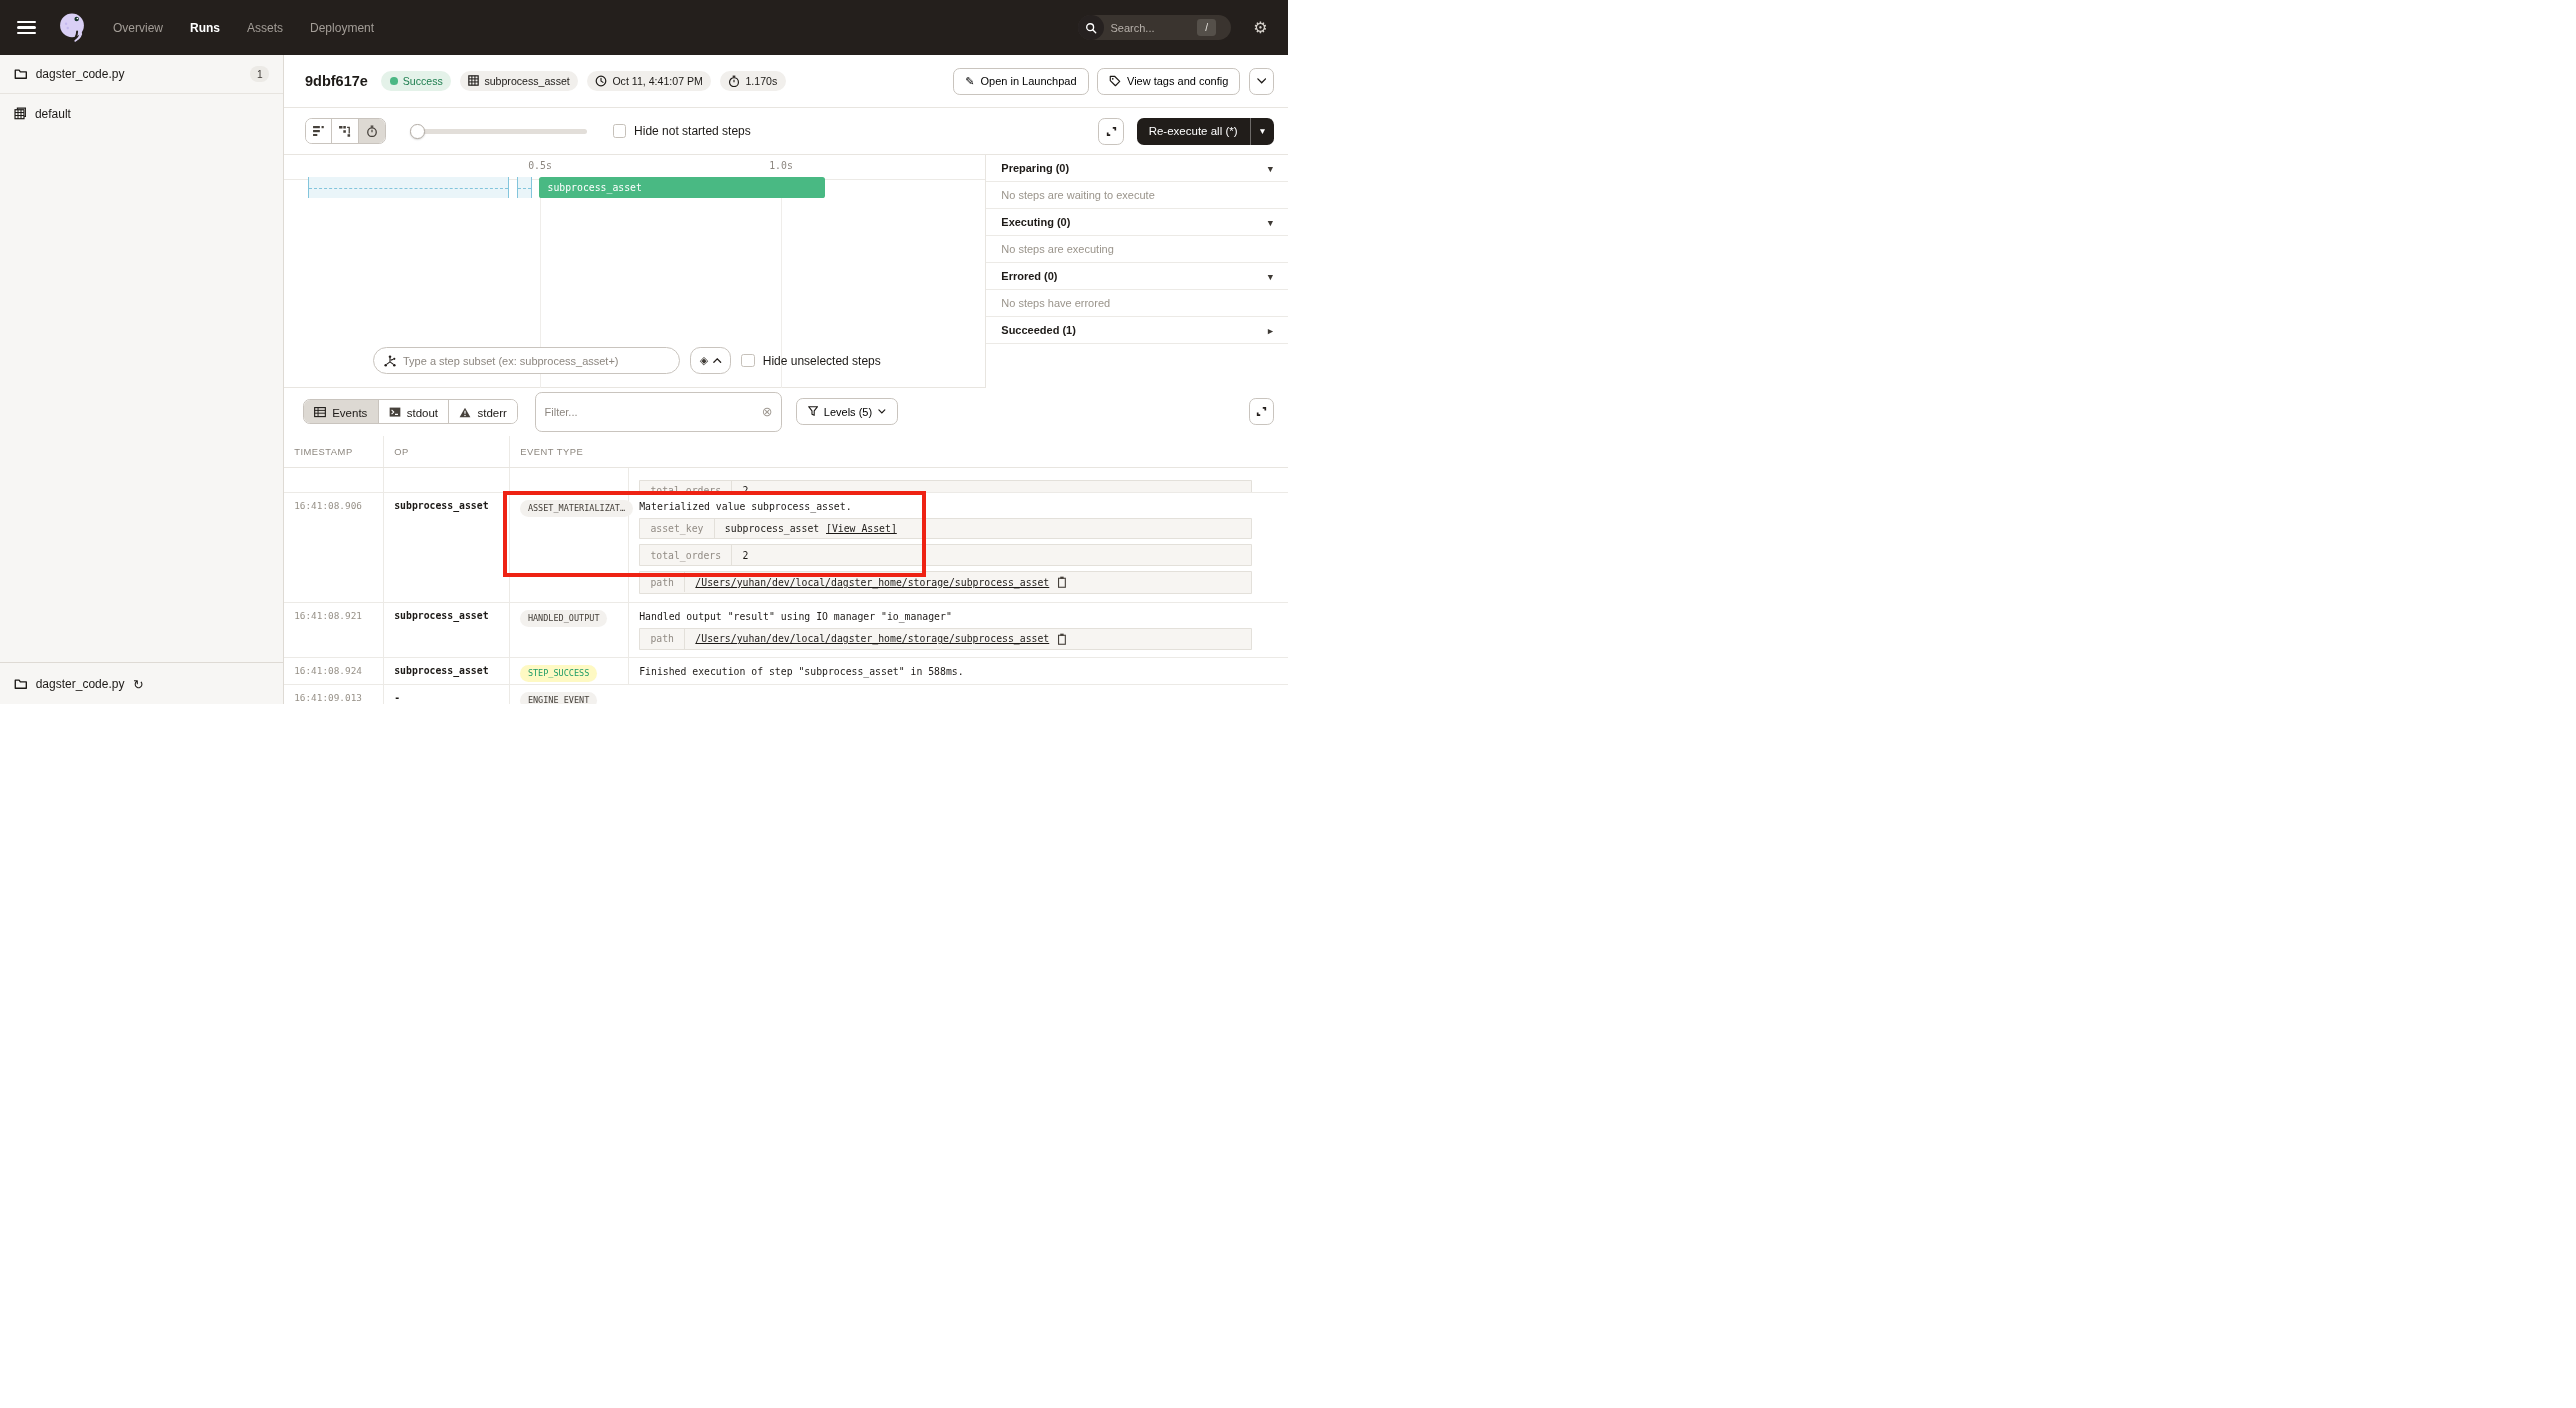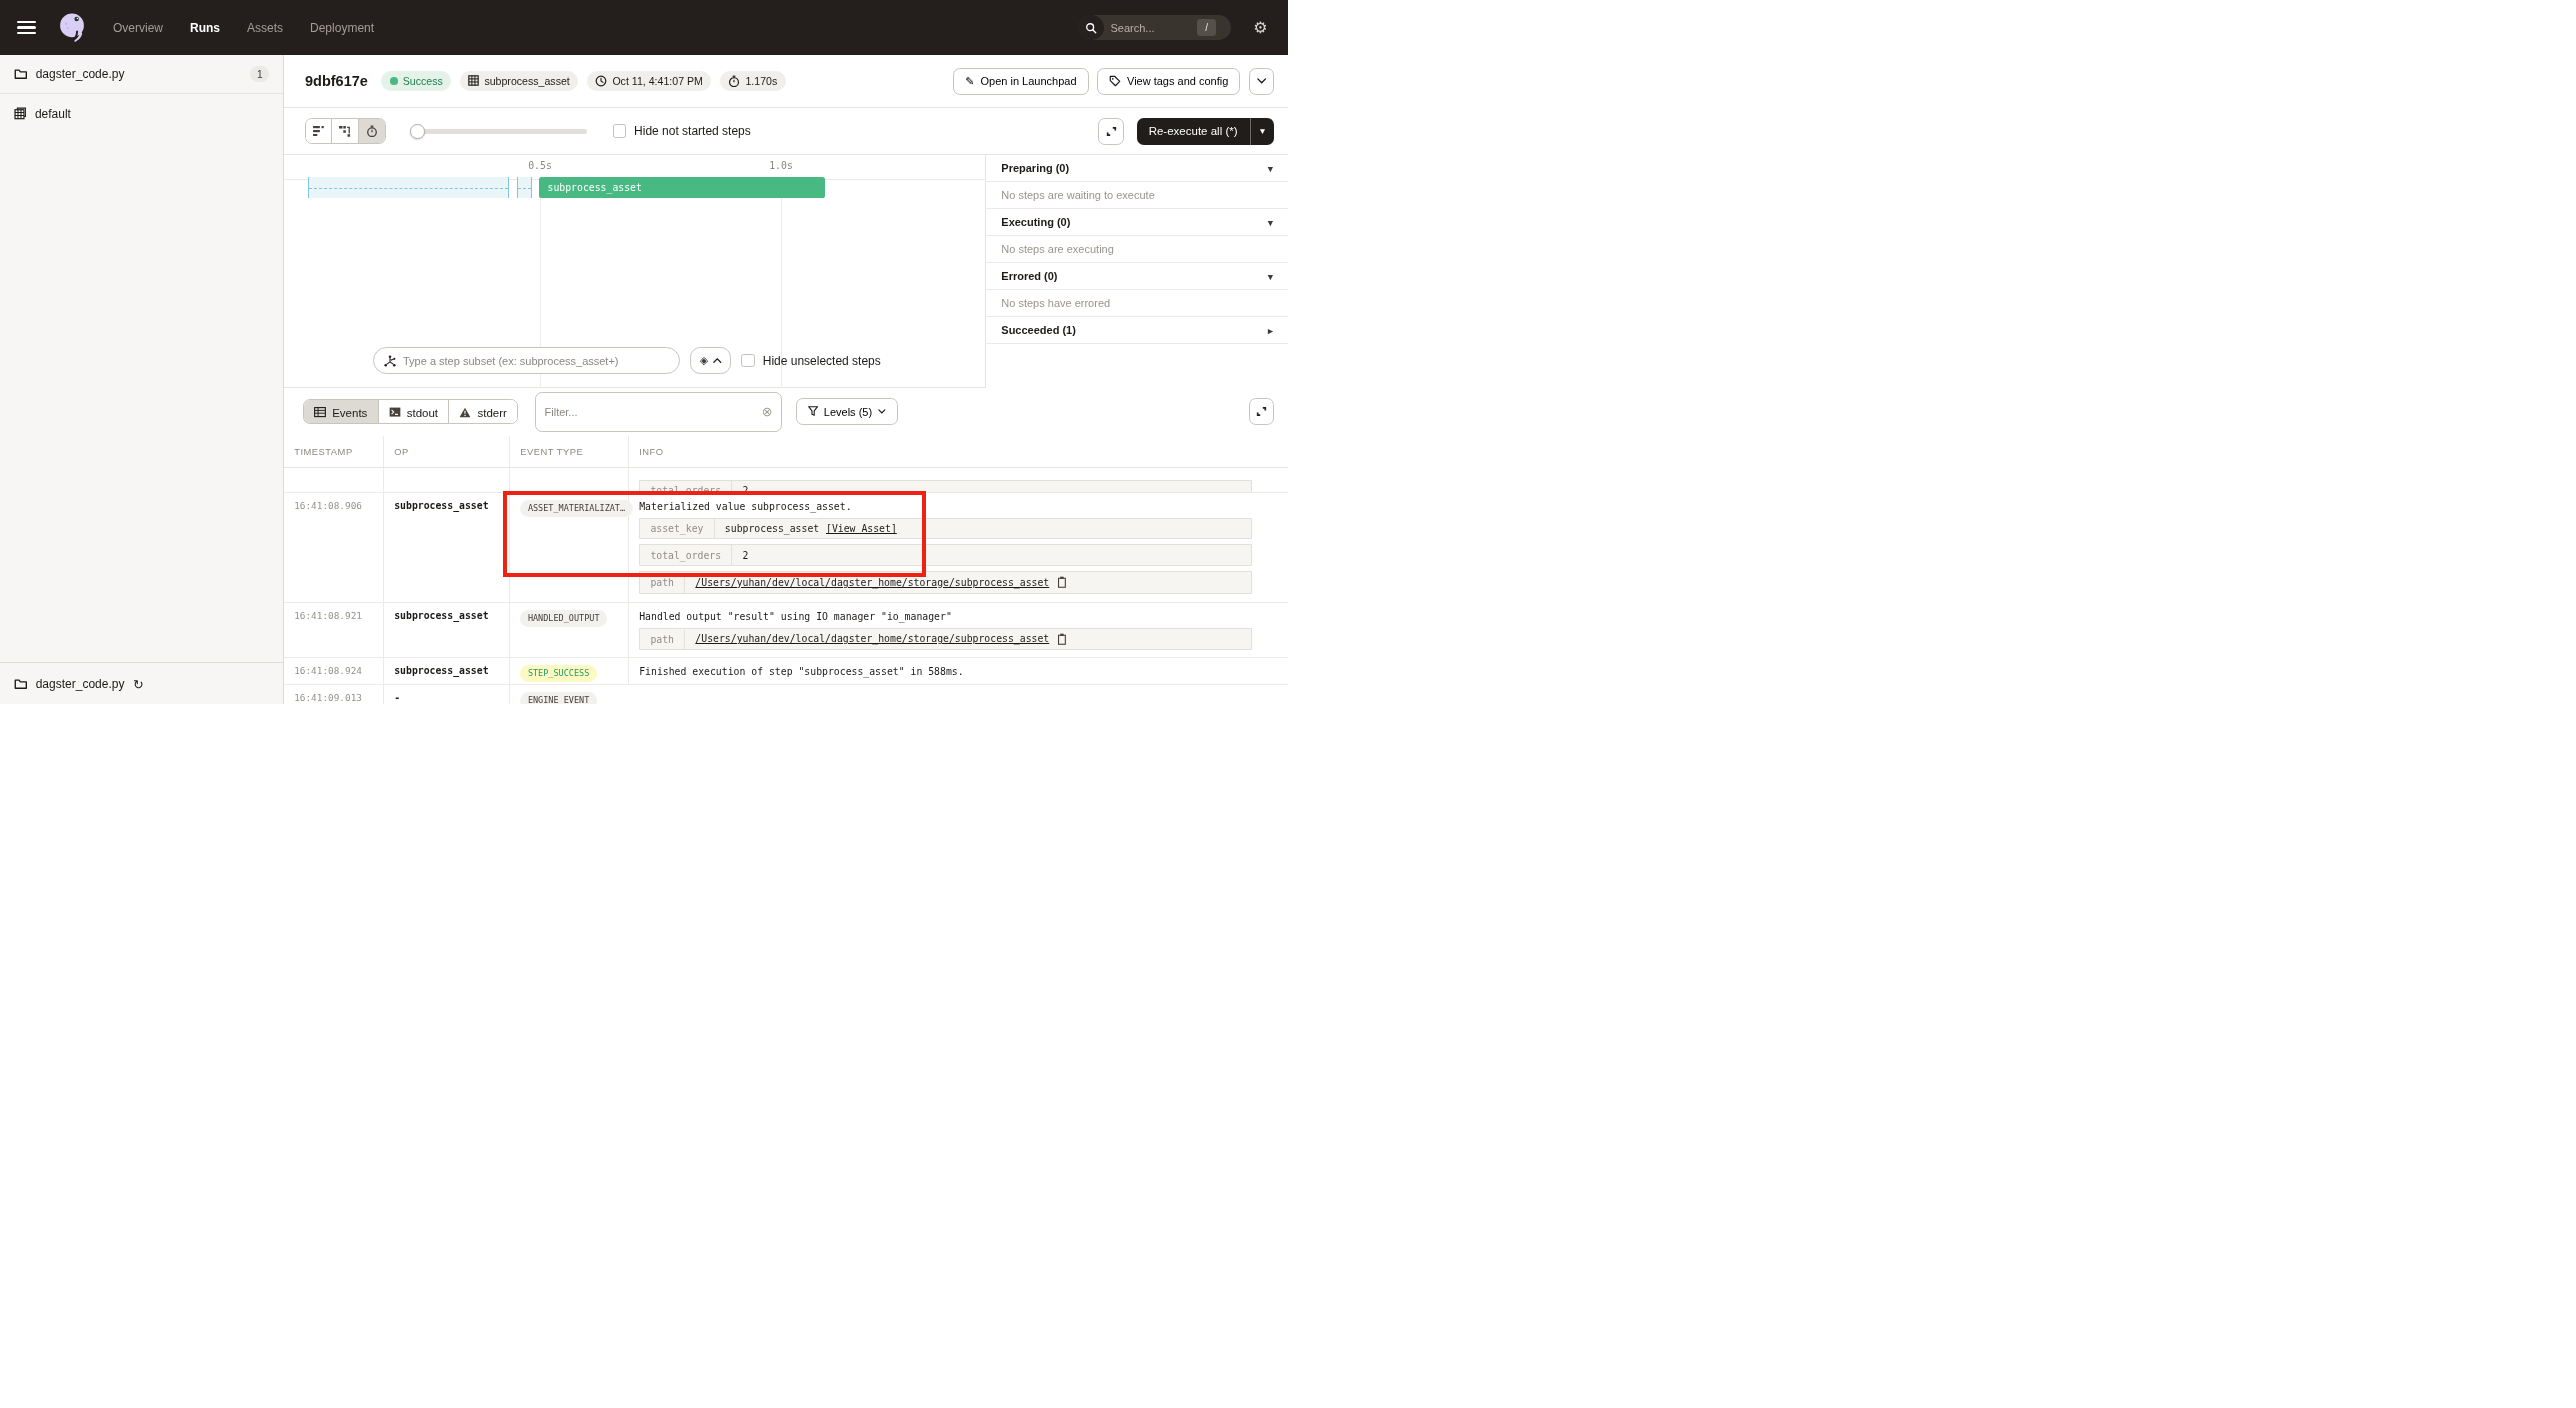--- a/index.html
+++ b/index.html
@@ -135,21 +135,21 @@
   .log-row:nth-child(5){ height:37px; border-bottom:none; }
   .cell { border-right:0.9px solid #eceae6; padding:6.8px 10.2px 0 10.2px; font-size:9.8px; }
   .cell:last-child { border-right:none; }
   .cell.ts { color:#979188; font-size:9.4px; }
   .cell.op { font-weight:bold; font-size:9.8px; }
   .event-pill { display:inline-block; background:#f3f1ee; color:#45403a; border-radius:9.4px;
     font-size:8.5px; padding:3.4px 7.7px; white-space:nowrap; font-family:"DejaVu Sans Mono", monospace; }
   .event-pill.success { background:#fef9c3; color:#1f9c66; }
   .msg { font-size:9.8px; padding-top:1.7px; }
   .meta-box { display:flex; width:calc(100% - 25.6px); border:0.9px solid #e3e0da; background:#f7f5f2;
-    margin-top:5.1px; font-size:9.8px; border-radius:0.9px; align-items:flex-end; }
+    margin-top:5.1px; font-size:9.8px; border-radius:0.9px; align-items:center; }
   .meta-key { color:#928c85; padding:4.3px 10.2px; border-right:0.9px solid #e3e0da; white-space:nowrap; }
   .meta-val { padding:4.3px 10.2px; display:flex; align-items:center; gap:6.8px; }
   .meta-val a { color:#1d1a17; text-decoration:underline; cursor:pointer; }
   .copy-icon { cursor:pointer; display:inline-flex; }
 
   
   #red-box { position:absolute; left:503px; top:491px; width:423px; height:86px;
     border:4.3px solid #ee2213; z-index:60; pointer-events:none; }
 
   svg.ic { display:block; }
@@ -439,21 +439,20 @@
               <path d="M5 10.8 H2 V7.8" fill="none" stroke="#241f1c" stroke-width="2"></path>
             </svg>
         </button>
       </div>
     </div>
 
     <div id="log-table-header">
       <div class="th">TIMESTAMP</div>
       <div class="th">OP</div>
       <div class="th">EVENT TYPE</div>
-      <div class="th">INFO</div>
     </div>
 
     <div id="log-rows">
         <div class="log-row">
           <div class="cell ts mono"></div>
           <div class="cell op mono"></div>
           <div class="cell"></div>
           <div class="cell mono">
             <div class="meta-box">
               <div class="meta-key">total_orders</div>

